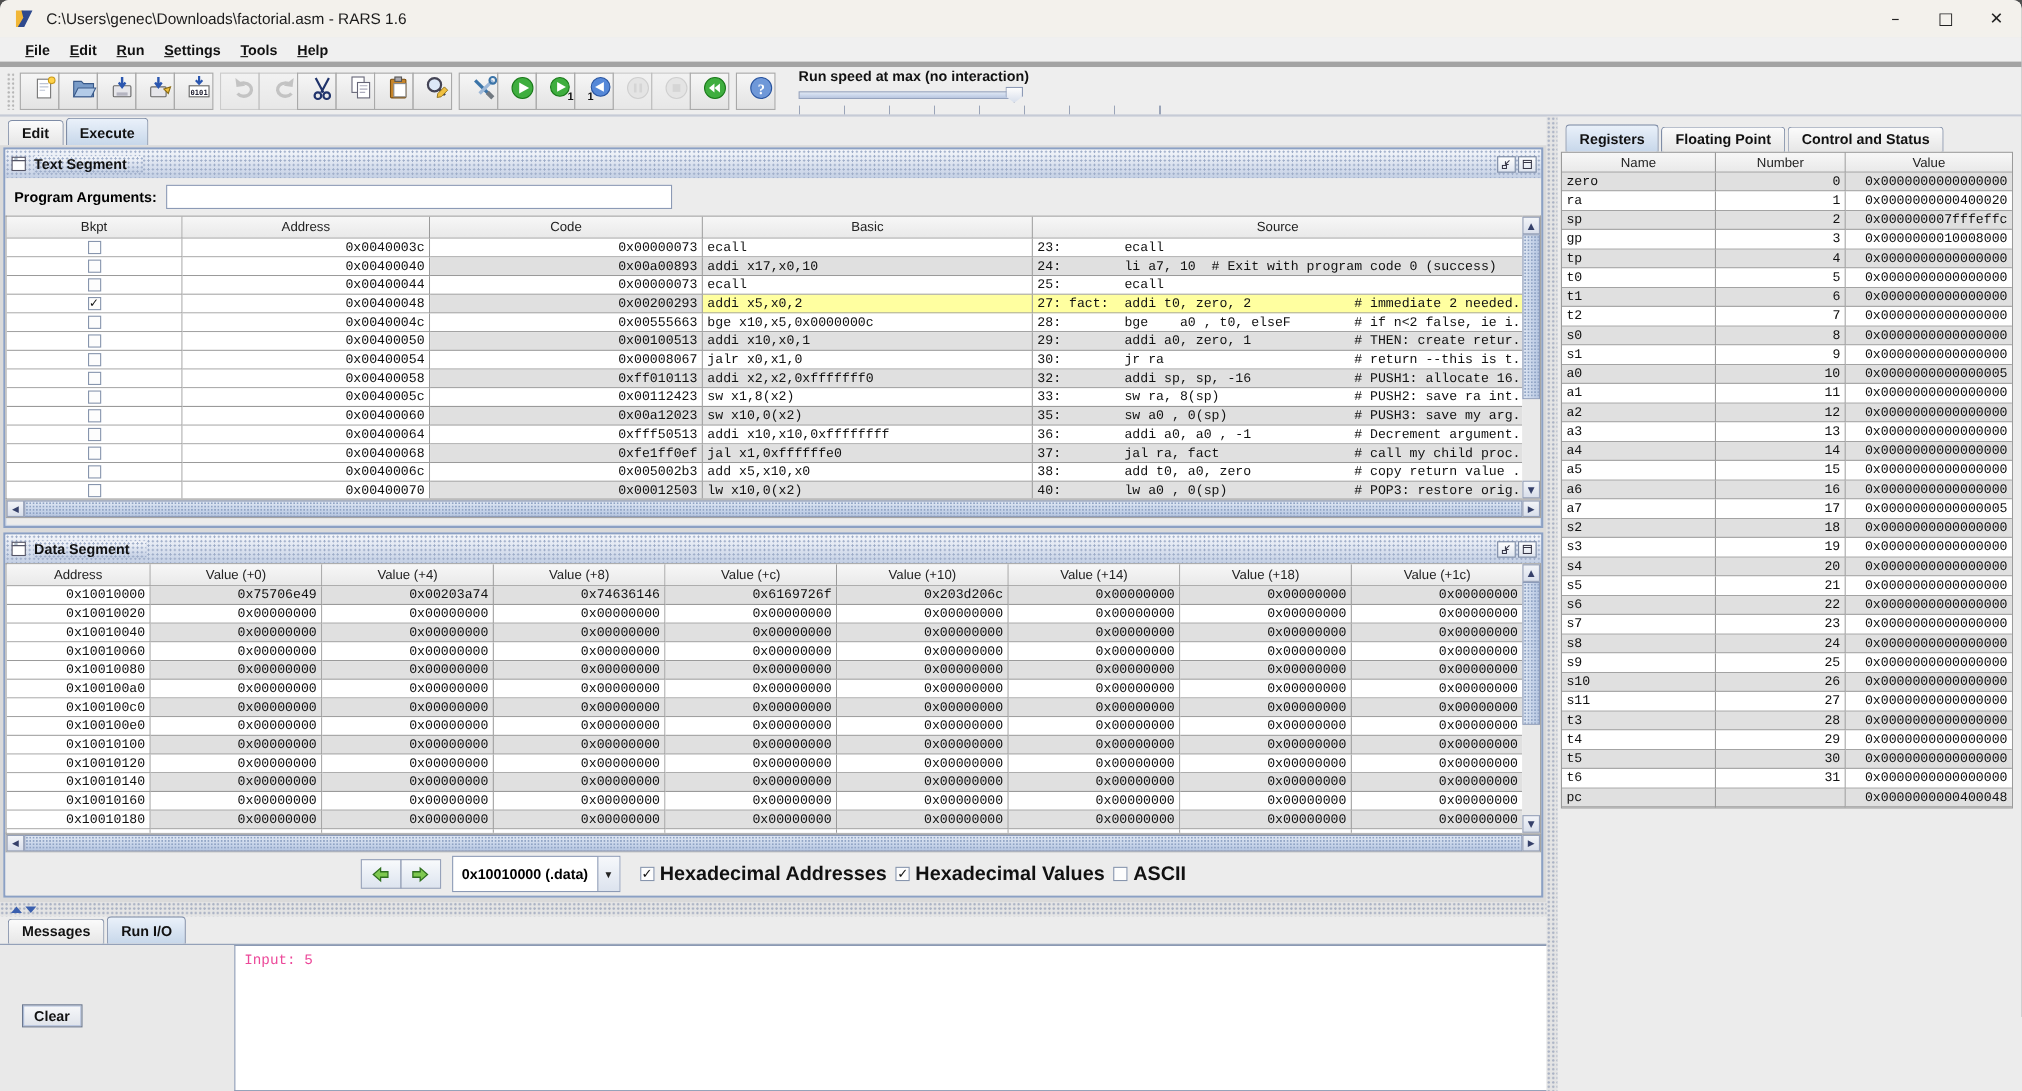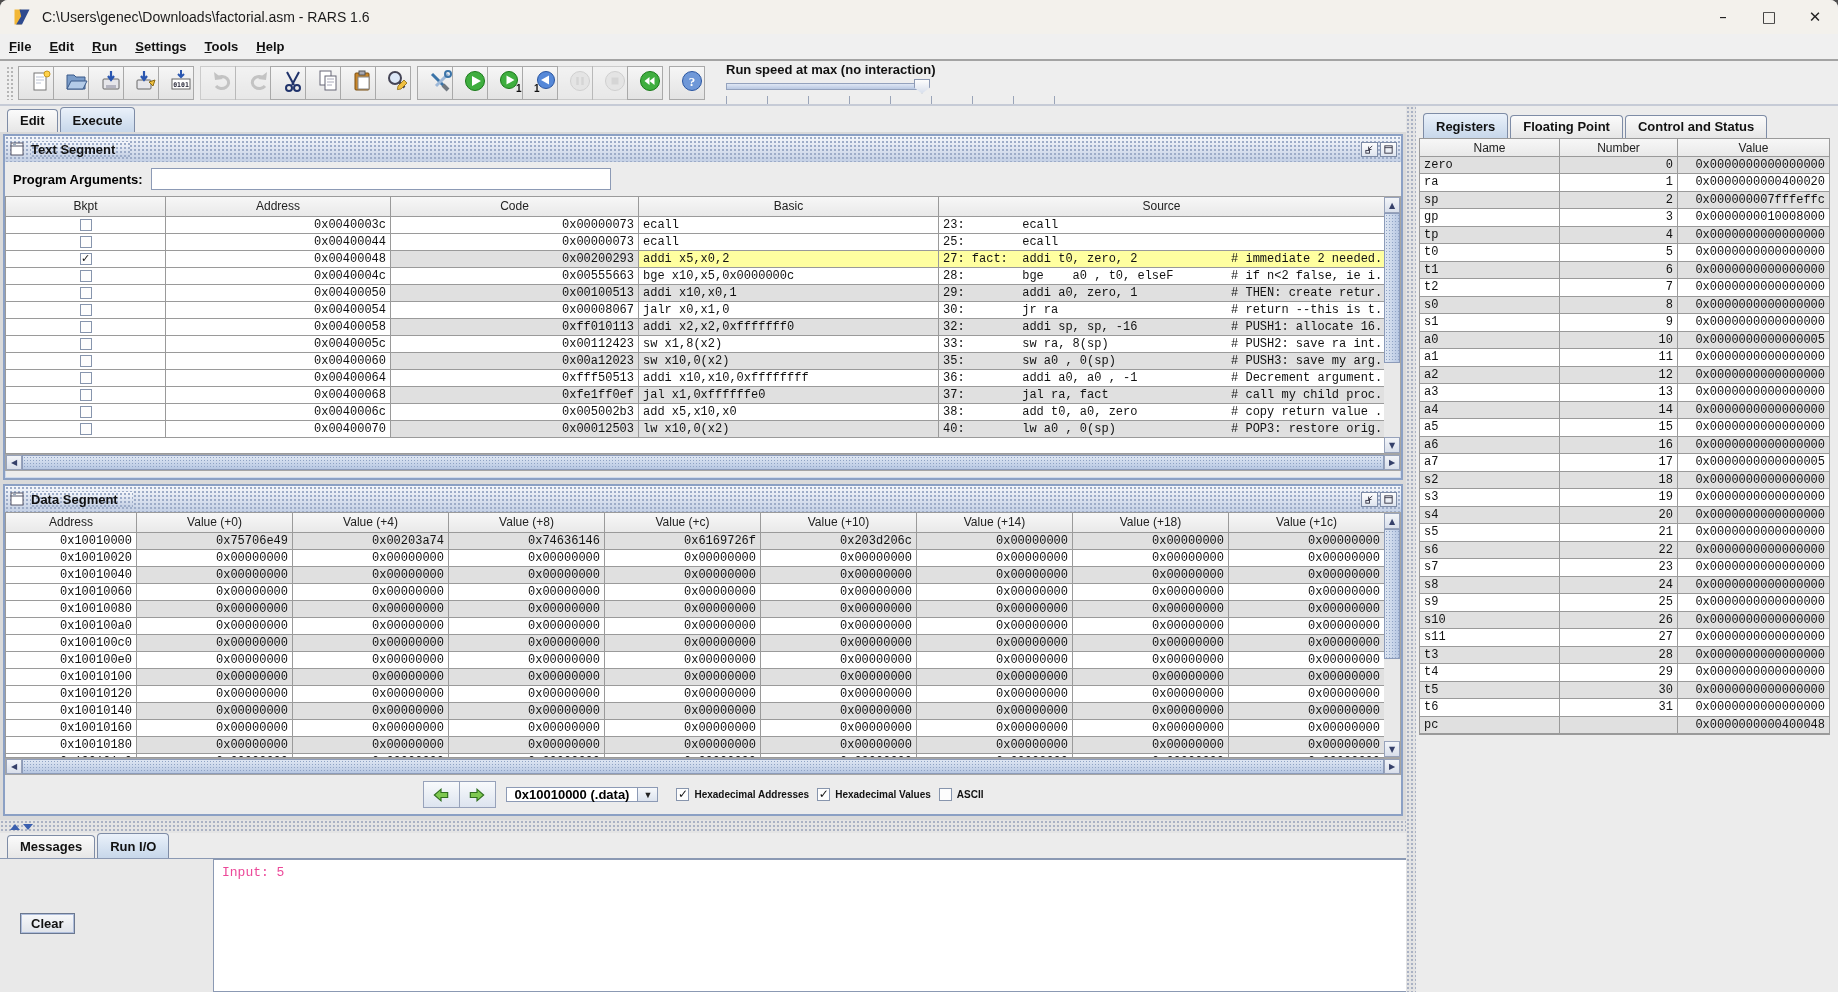--- a/index.html
+++ b/index.html
@@ -8,21 +8,21 @@
   .window{width:1838px;height:992px;background:#ececec;border-radius:8px 8px 0 0;overflow:hidden;display:flex;flex-direction:column;}
 
   
   .titlebar{height:34px;background:#f3f1ec;display:flex;align-items:center;flex:none;}
   .titlebar .logo{width:20px;height:20px;margin:0 10px 0 12px;}
   .titlebar .title{font-size:14px;color:#1b1b1b;}
   .win-controls{margin-left:auto;display:flex;height:34px;}
   .win-btn{width:46px;height:34px;display:flex;align-items:center;justify-content:center;font-size:15px;color:#222;font-family:"DejaVu Sans",sans-serif;}
 
   
-  .menubar{height:27px;background:#f0f0f0;border-bottom:2px solid #a3a3a3;display:flex;align-items:center;padding-left:0;flex:none;}
+  .menubar{height:27px;background:#f0f0f0;border-bottom:5px solid #a3a3a3;display:flex;align-items:center;padding-left:14px;flex:none;}
   .menu-item{font-size:13px;font-weight:bold;color:#111;padding:3px 9px;}
   .menu-item u{text-decoration:underline;}
 
   
   .toolbar{height:45px;background:#eeeeee;border-bottom:2px solid #c6cbd6;display:flex;align-items:center;flex:none;}
   .grip{width:7px;height:34px;margin:0 6px 0 6px;background-image:radial-gradient(circle,#b5b5b5 1px,transparent 1.2px);background-size:4px 4px;}
   .tb-group{display:flex;margin-right:7px;}
   .tb-btn{width:36px;height:34px;border:1px solid #a9a9a9;background:linear-gradient(#f6f6f6,#e3e3e3);display:flex;align-items:center;justify-content:flex-end;margin-left:-1px;}
   .tb-btn svg{width:24px;height:24px;}
   .tb-btn.disabled{opacity:.5;}
@@ -88,26 +88,26 @@
   .vtrack{flex:1;background:#e9e9e9;}
   .hscroll{height:17px;flex:none;background:#e9e9e9;border:1px solid #a5a5a5;display:flex;}
   .hthumb{flex:1;background:linear-gradient(#dfe7f3,#b7c7e2);border:1px solid #8c9bb9;background-image:radial-gradient(circle,#8fa3c4 .7px,transparent .9px),linear-gradient(#dfe7f3,#b7c7e2);background-size:3px 3px,100% 100%;}
 
   
   .ds-controls{height:39px;flex:none;display:flex;align-items:center;justify-content:center;gap:10px;background:#ececec;}
   .nav-btn{width:37px;height:27px;border:1px solid #97a2ba;background:linear-gradient(#f8fafc,#dde4ef);display:flex;align-items:center;justify-content:center;}
   .nav-btn svg{width:20px;height:20px;}
   .nav-pair{display:flex;}
   .nav-pair .nav-btn+.nav-btn{margin-left:-1px;}
-  .combo{display:flex;height:15px;border:1px solid #8c9ab5;background:#fff;align-items:center;}
+  .combo{display:flex;height:33px;border:1px solid #8c9ab5;background:#fff;align-items:center;}
   .combo .combo-text{font:bold 13px "Liberation Sans",sans-serif;padding:0 8px;min-width:118px;}
   .combo .combo-arrow{width:20px;height:100%;border-left:1px solid #8c9ab5;background:linear-gradient(#f6f8fb,#dce3ee);display:flex;align-items:center;justify-content:center;font-size:9px;color:#222;}
   .chk{display:flex;align-items:center;margin-left:8px;}
   .chk .box{width:13px;height:13px;border:1px solid #8795ad;background:#fdfdfd;font:bold 12px "DejaVu Sans",sans-serif;line-height:11px;text-align:center;color:#111;margin-right:5px;}
-  .chk .lbl{font-size:10px;font-weight:bold;color:#111;}
+  .chk .lbl{font-size:18px;font-weight:bold;color:#111;}
 
   
   .h-divider{height:13px;flex:none;background:#e4e4e4;background-image:radial-gradient(circle,#aab2c4 1px,transparent 1.2px);background-size:4px 4px;display:flex;align-items:center;padding-left:10px;gap:3px;}
   .od-arrow{width:0;height:0;border-left:5px solid transparent;border-right:5px solid transparent;}
   .od-up{border-bottom:6px solid #3a5fae;}
   .od-down{border-top:6px solid #3a5fae;}
 
   
   .console-tabs{height:25px;flex:none;}
   .console-body{flex:1;display:flex;border-top:1px solid #8b99b3;background:#e9e9e9;min-height:0;}
@@ -345,20 +345,27 @@
               <div id="tsRows">
                   <div class="trow">
                     <div class="cell c-bk"><div class="bk-box"></div></div>
                     <div class="cell right c-ad">0x0040003c</div>
                     <div class="cell right c-co">0x00000073</div>
                     <div class="cell c-ba">ecall</div>
                     <div class="cell c-sr">23:        ecall</div>
                   </div>
                   <div class="trow">
                     <div class="cell c-bk"><div class="bk-box"></div></div>
+                    <div class="cell right c-ad">0x00400040</div>
+                    <div class="cell right c-co gray">0x00a00893</div>
+                    <div class="cell c-ba gray">addi x17,x0,10</div>
+                    <div class="cell c-sr gray">24:        li a7, 10  # Exit with program code 0 (success)</div>
+                  </div>
+                  <div class="trow">
+                    <div class="cell c-bk"><div class="bk-box"></div></div>
                     <div class="cell right c-ad">0x00400044</div>
                     <div class="cell right c-co">0x00000073</div>
                     <div class="cell c-ba">ecall</div>
                     <div class="cell c-sr">25:        ecall</div>
                   </div>
                   <div class="trow">
                     <div class="cell c-bk"><div class="bk-box">✓</div></div>
                     <div class="cell right c-ad">0x00400048</div>
                     <div class="cell right c-co gray">0x00200293</div>
                     <div class="cell c-ba hl">addi x5,x0,2</div>

